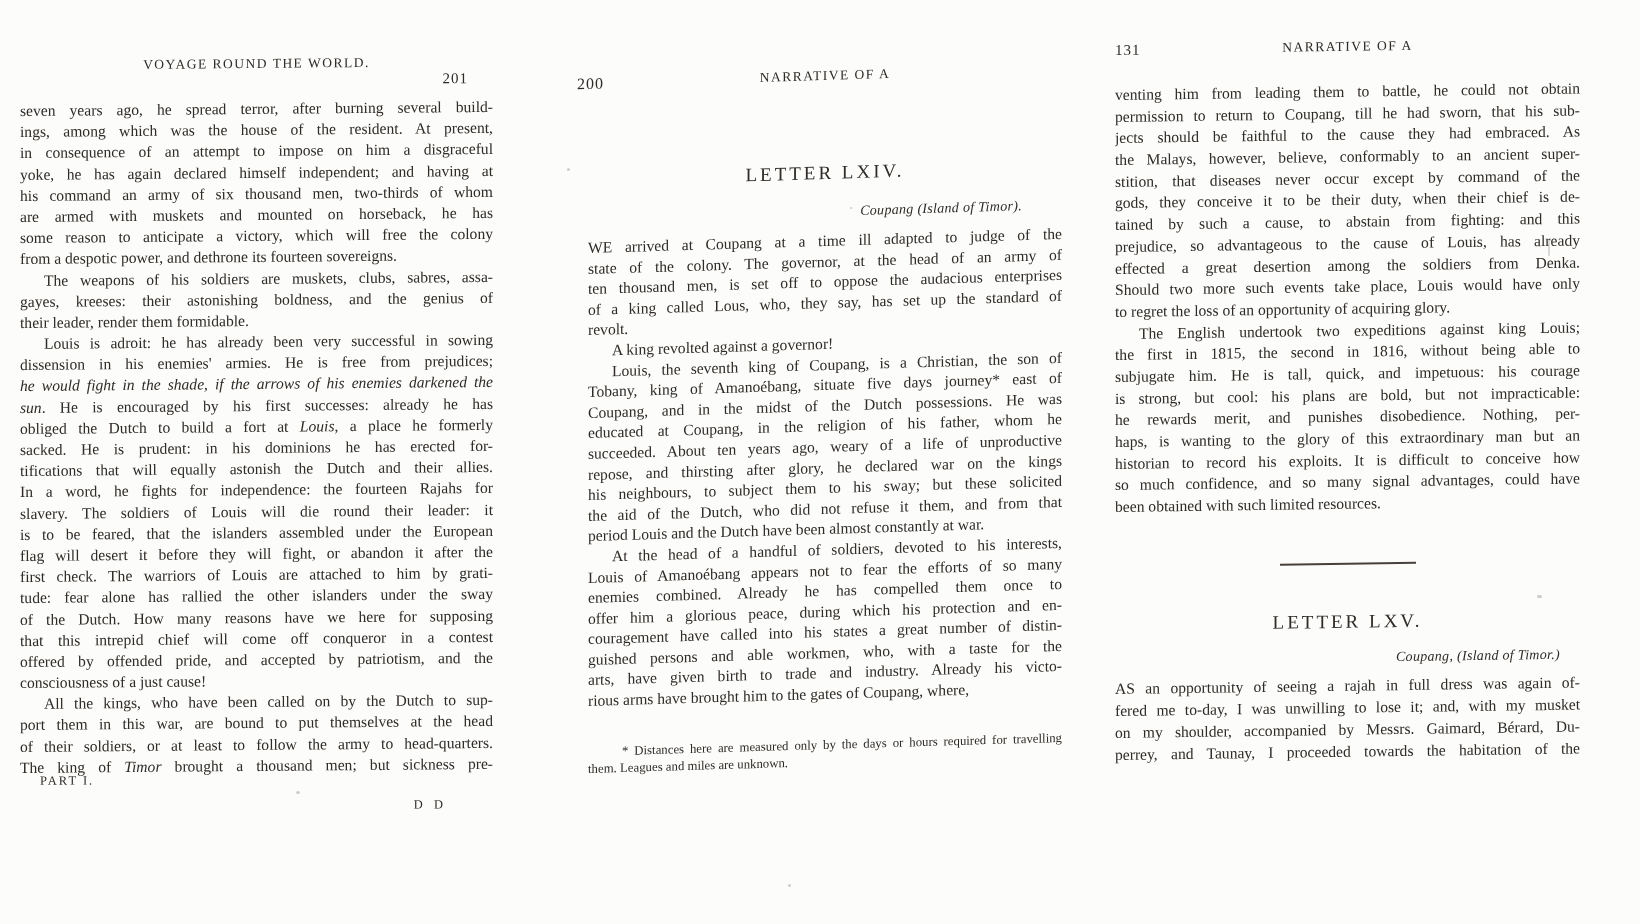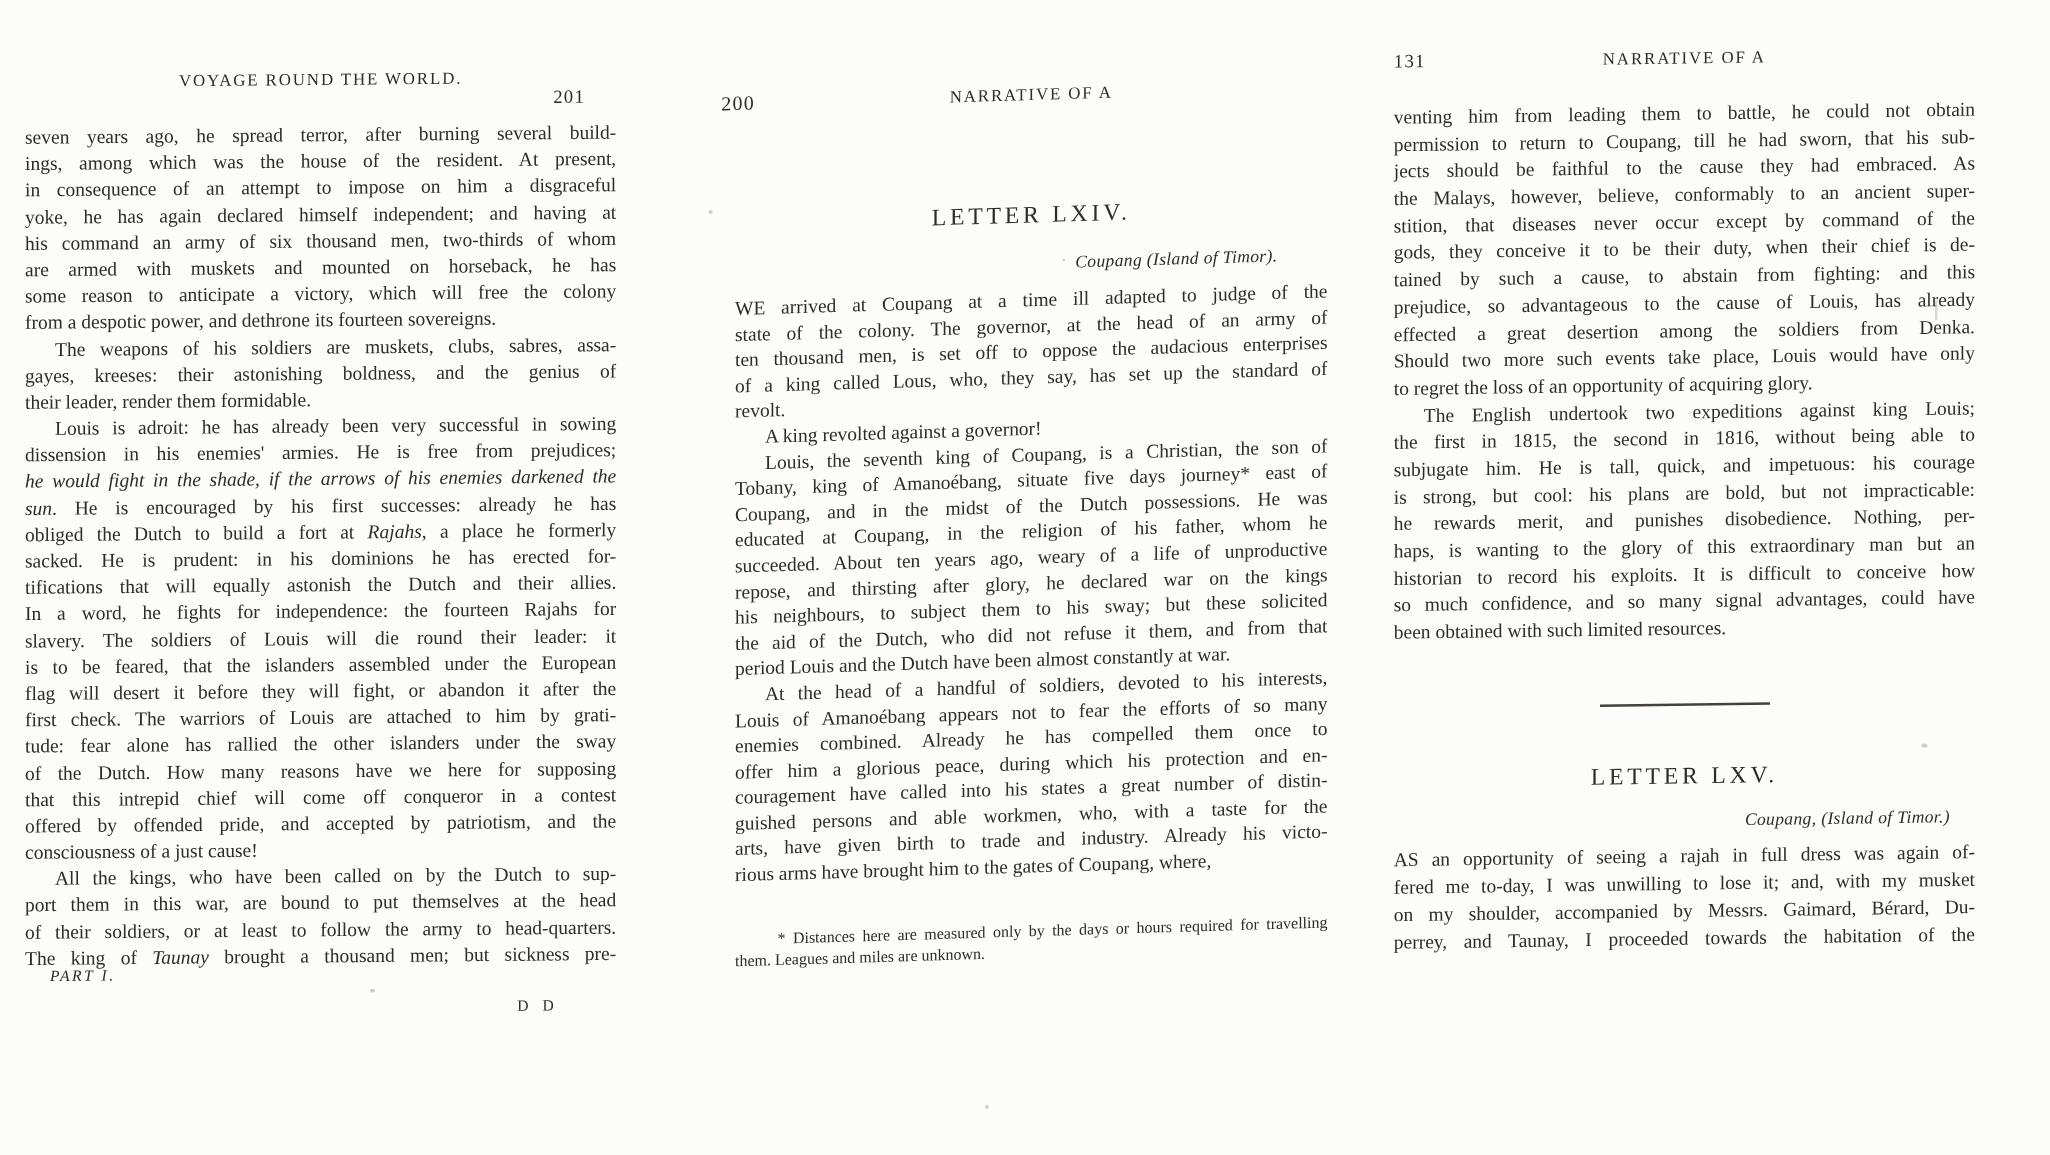--- a/index.html
+++ b/index.html
@@ -24,21 +24,21 @@
   .right-page .body2 .bl{line-height:22px;height:22px;}
   
   .letterhead{text-align:center;font-size:19px;letter-spacing:3px;white-space:nowrap;}
   .dateline{text-align:right;font-style:italic;font-size:14px;letter-spacing:0.3px;}
   
   .footnote{font-size:12.8px;line-height:17px;}
   .footnote .fn1{padding-left:34px;text-align:justify;text-align-last:justify;}
   .footnote .fn2{text-align:left;}
   
   .footer{position:absolute;width:100%;font-size:12.5px;}
-  .footer .fl{position:absolute;left:20px;letter-spacing:2px;font-style:italic;}
+  .footer .fl{position:absolute;left:20px;letter-spacing:2px;}
   .footer .fr{position:absolute;right:46px;letter-spacing:4px;margin-top:27px;}
   
   .rule{width:136px;height:2px;background:#46413b;margin:0 auto;}
   
   .speck{position:absolute;background:#a8a5a0;border-radius:50%;opacity:.55;}
 </style>
 </head>
 <body>
 
 <div class="stage">
@@ -57,37 +57,37 @@
         <div class="bl">are armed with muskets and mounted on horseback, he has</div>
         <div class="bl">some reason to anticipate a victory, which will free the colony</div>
         <div class="bl end">from a despotic power, and dethrone its fourteen sovereigns.</div>
         <div class="bl ind">The weapons of his soldiers are muskets, clubs, sabres, assa-</div>
         <div class="bl">gayes, kreeses: their astonishing boldness, and the genius of</div>
         <div class="bl end">their leader, render them formidable.</div>
         <div class="bl ind">Louis is adroit: he has already been very successful in sowing</div>
         <div class="bl">dissension in his enemies' armies.  He is free from prejudices;</div>
         <div class="bl"><i>he would fight in the shade, if the arrows of his enemies darkened the</i></div>
         <div class="bl"><i>sun</i>.  He is encouraged by his first successes: already he has</div>
-        <div class="bl">obliged the Dutch to build a fort at <i>Rajahs</i>, a place he formerly</div>
+        <div class="bl">obliged the Dutch to build a fort at <i>Louis</i>, a place he formerly</div>
         <div class="bl">sacked.  He is prudent: in his dominions he has erected for-</div>
         <div class="bl">tifications that will equally astonish the Dutch and their allies.</div>
         <div class="bl">In a word, he fights for independence: the fourteen Rajahs for</div>
         <div class="bl">slavery.  The soldiers of Louis will die round their leader: it</div>
         <div class="bl">is to be feared, that the islanders assembled under the European</div>
         <div class="bl">flag will desert it before they will fight, or abandon it after the</div>
         <div class="bl">first check.  The warriors of Louis are attached to him by grati-</div>
         <div class="bl">tude: fear alone has rallied the other islanders under the sway</div>
         <div class="bl">of the Dutch.  How many reasons have we here for supposing</div>
         <div class="bl">that this intrepid chief will come off conqueror in a contest</div>
         <div class="bl">offered by offended pride, and accepted by patriotism, and the</div>
         <div class="bl end">consciousness of a just cause!</div>
         <div class="bl ind">All the kings, who have been called on by the Dutch to sup-</div>
         <div class="bl">port them in this war, are bound to put themselves at the head</div>
         <div class="bl">of their soldiers, or at least to follow the army to head-quarters.</div>
-        <div class="bl">The king of <i>Taunay</i> brought a thousand men; but sickness pre-</div>
+        <div class="bl">The king of <i>Timor</i> brought a thousand men; but sickness pre-</div>
       </div>
     <div class="footer" style="top:716px;">
       <span class="fl">PART I.</span>
       <span class="fr">D D</span>
     </div>
   </div>
 
   <div class="page mid-page inktone" style="left:588px;top:70px;width:474px;height:720px;transform:skewY(-1.7deg);transform-origin:left top;">
     <div class="headrow" style="margin-top:5px;">
       <span class="pnum leftpos" style="left:-11px;font-size:16px;">200</span>

